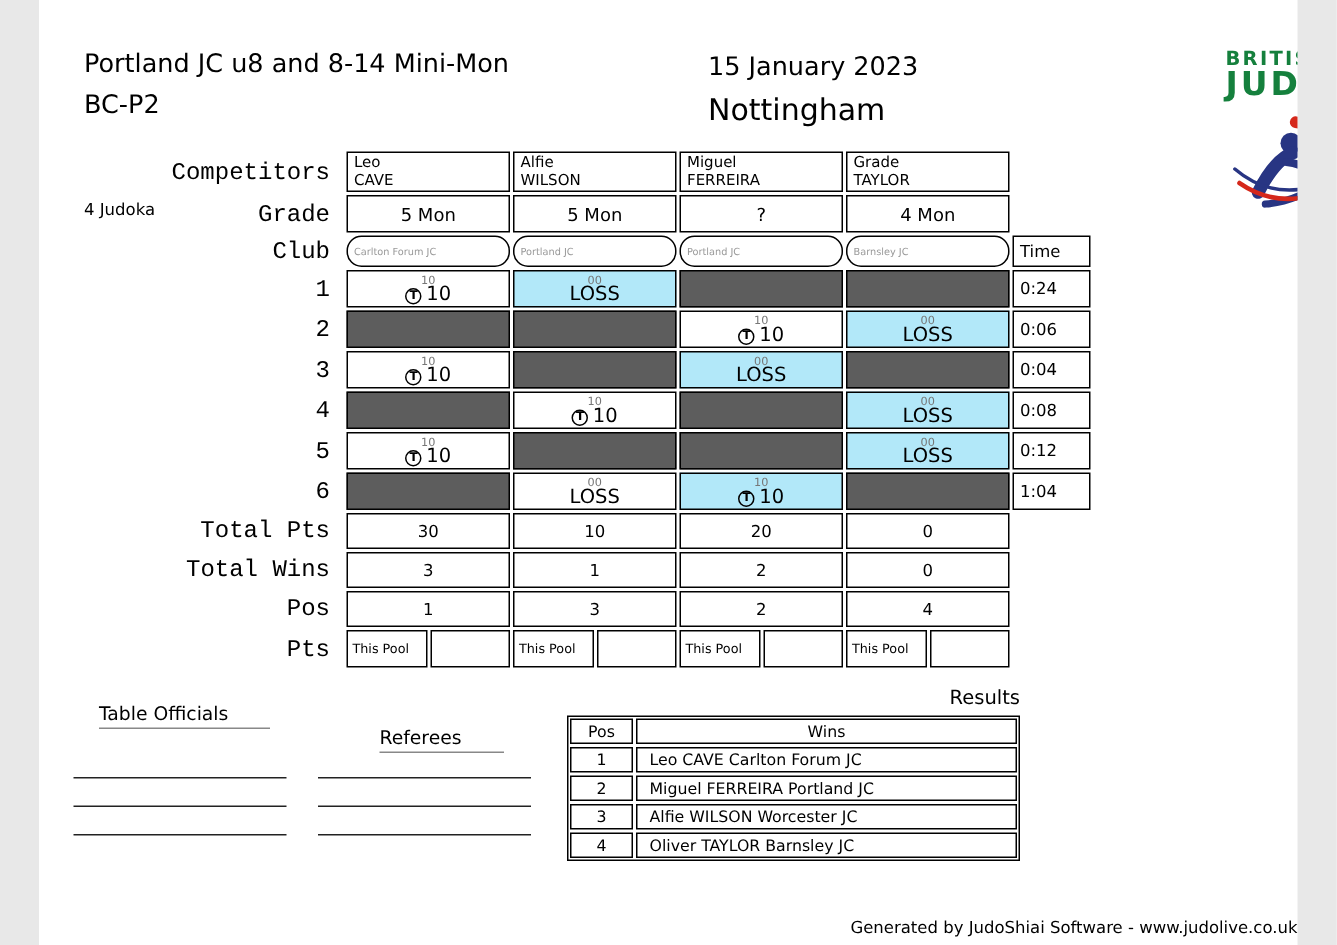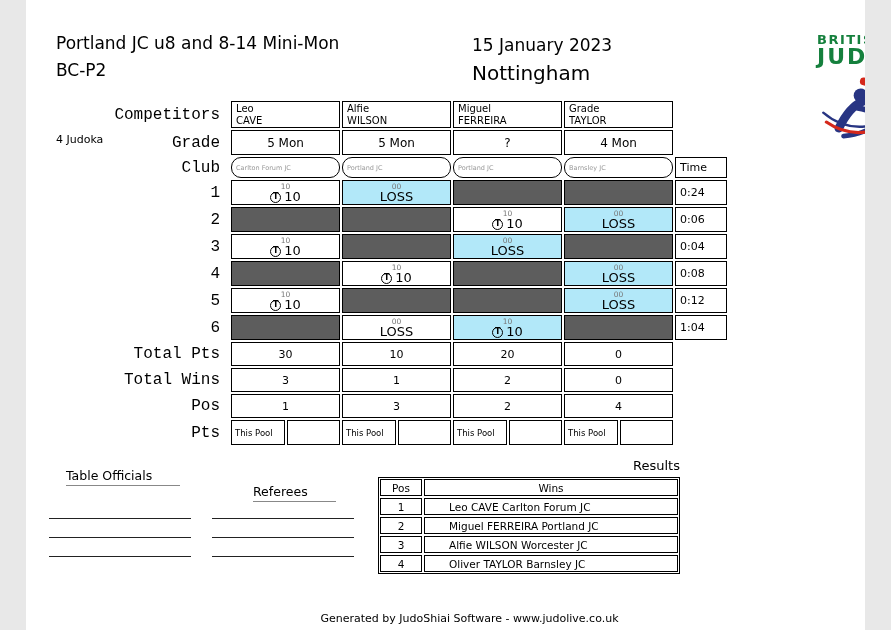--- a/index.html
+++ b/index.html
@@ -48,30 +48,30 @@
   .ptswrap .pleft { width:54px; display:flex; align-items:center; padding-left:3px; font-size:8.5px; }
   .ptswrap .pright { flex:1; }
 
   
   .results-title { position:absolute; left:352px; top:458px; width:302px; text-align:right; font-size:13px; }
   .results { position:absolute; left:352px; top:477px; width:302px; box-sizing:border-box;
              border:1.5px solid #000; padding:1px; background:#fff;
              display:grid; grid-template-columns:42px 1fr; gap:2px; }
   .rcell { border:1.5px solid #000; height:15px; display:flex; align-items:center; font-size:10.5px; box-sizing:content-box; }
   .rcell.center { justify-content:center; }
-  .rcell.name { padding-left:24px; }
+  .rcell.name { padding-left:8px; }
 
   
   .off-head { position:absolute; font-size:12.5px; border-bottom:1.5px solid #888; padding:0 28px 2px 0; }
   .off-head.left { left:40px; top:468px;text-align:right; }
   .off-head.right { left:227px; top:484px; }
   .sigline { position:absolute; width:142px; height:0; border-top:1.5px solid #222; }
 
   
-  .footer { position:absolute; left:0; right:0; top:612px; text-align:center; font-size:11px;padding-left:48px; }
+  .footer { position:absolute; left:0; right:0; top:612px; text-align:right; font-size:11px;padding-left:48px; }
 </style>
 </head>
 <body>
 
 <div class="sheet">
 
   <div class="h-title1">Portland JC u8 and 8-14 Mini-Mon</div>
   <div class="h-title2">BC-P2</div>
   <div class="h-judoka">4 Judoka</div>
   <div class="h-date">15 January 2023</div>

